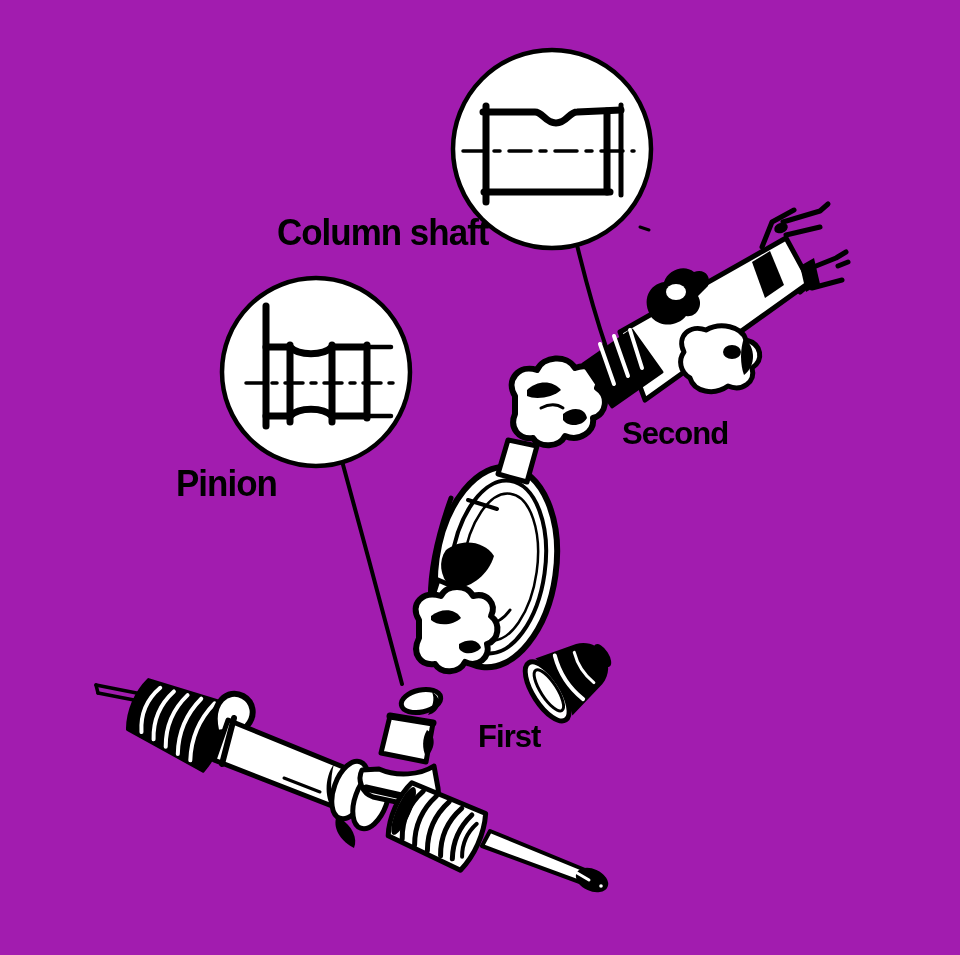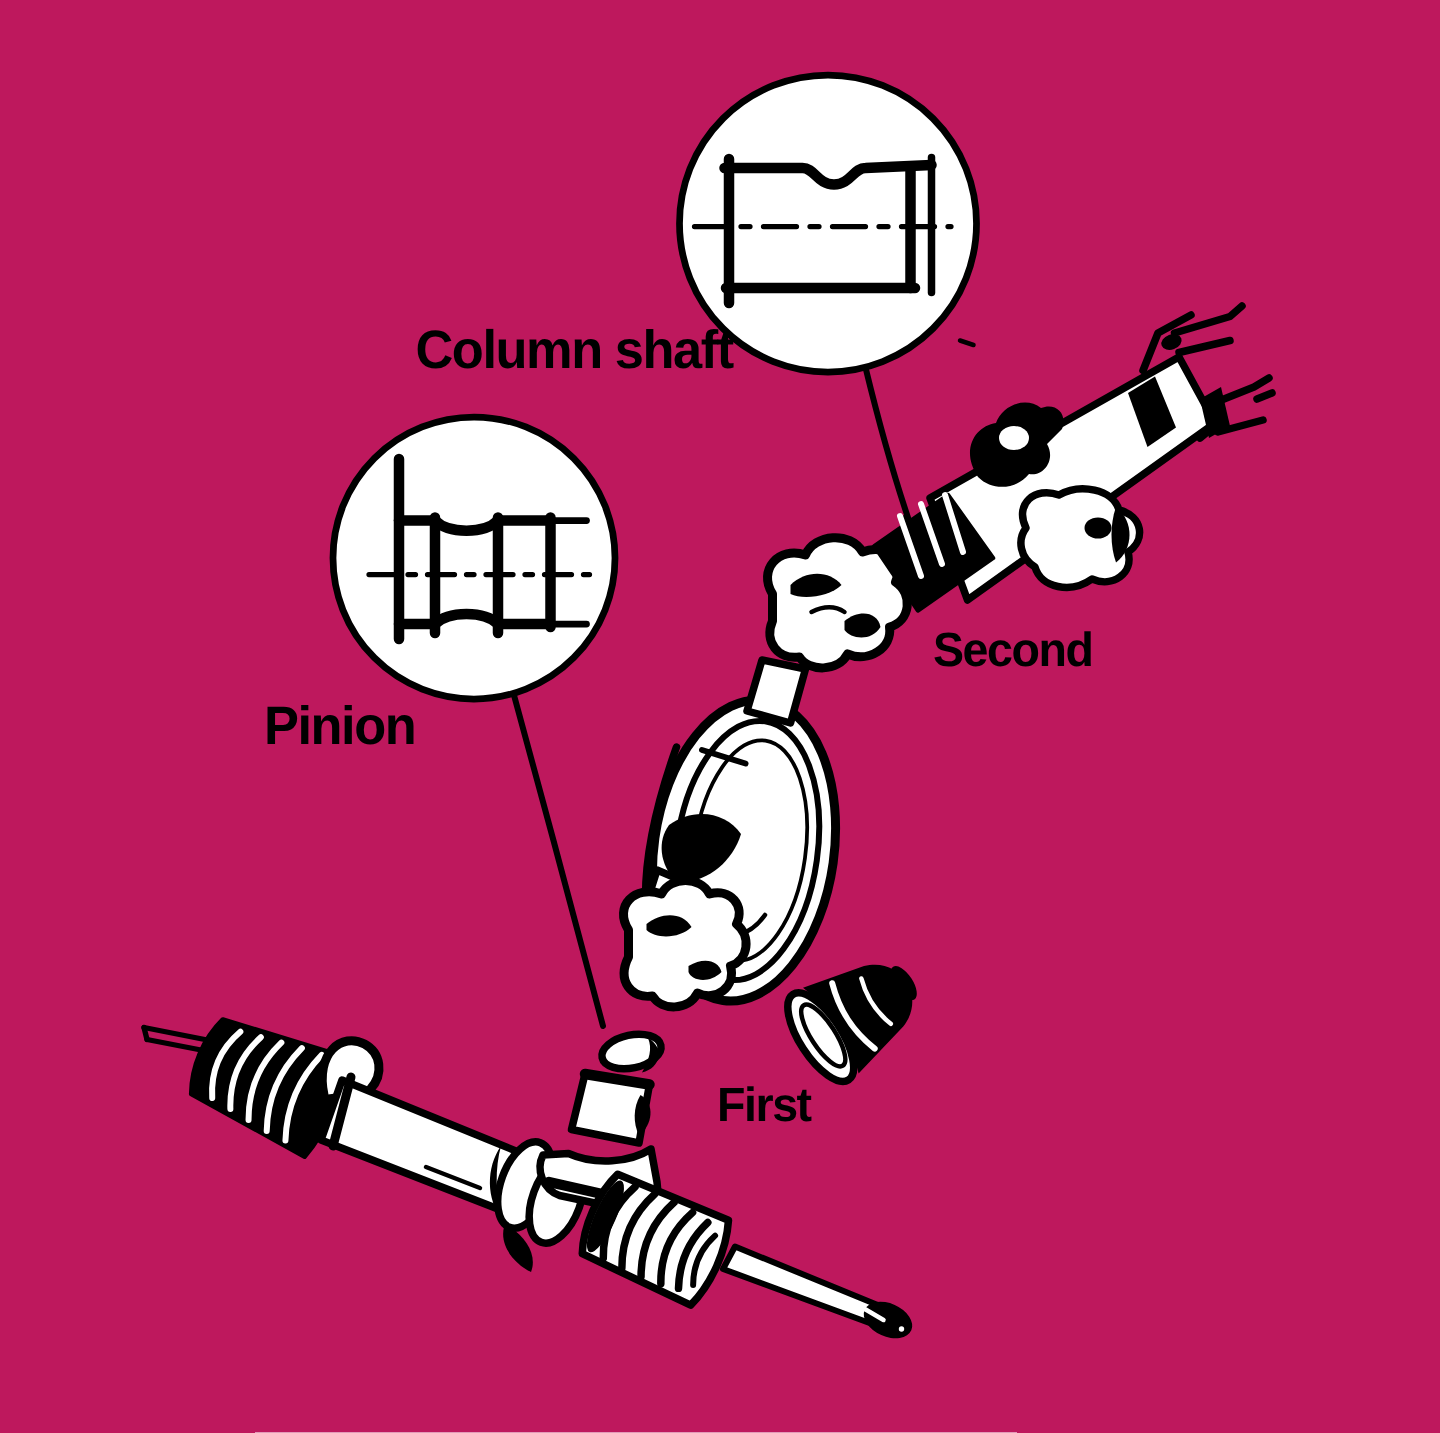--- a/index.html
+++ b/index.html
@@ -1,16 +1,16 @@
 <!DOCTYPE html>
 <html><head>
 <meta charset="utf-8">
 <style>
   html,body{margin:0;padding:0;background:#fff;}
-  #page{position:relative;width:960px;height:955px;background:#be185d;overflow:hidden;
+  #page{position:relative;width:960px;height:955px;background:#a21caf;overflow:hidden;
         font-family:"Liberation Sans", sans-serif;}
   #art{position:absolute;left:0;top:0;width:960px;height:955px;}
   .lbl{position:absolute;color:#000;font-weight:700;line-height:1;white-space:nowrap;
        letter-spacing:-1px;transform:scaleX(.97);transform-origin:left top;}
   .lbl-lg{font-size:36px;}
   .lbl-md{font-size:32px;}
 </style>
 </head>
 <body>
 

